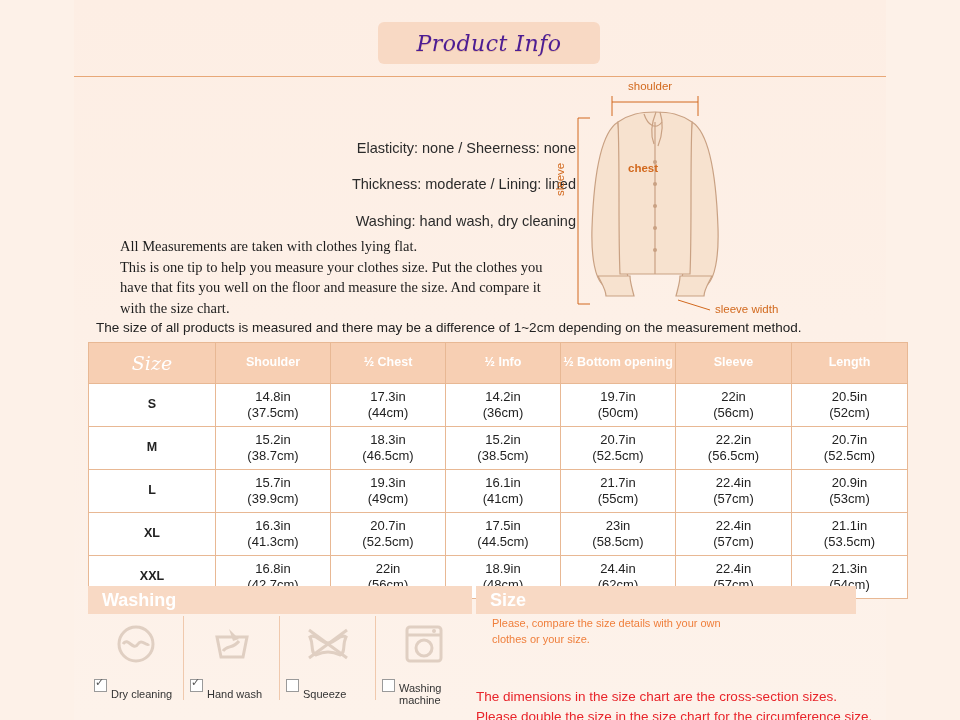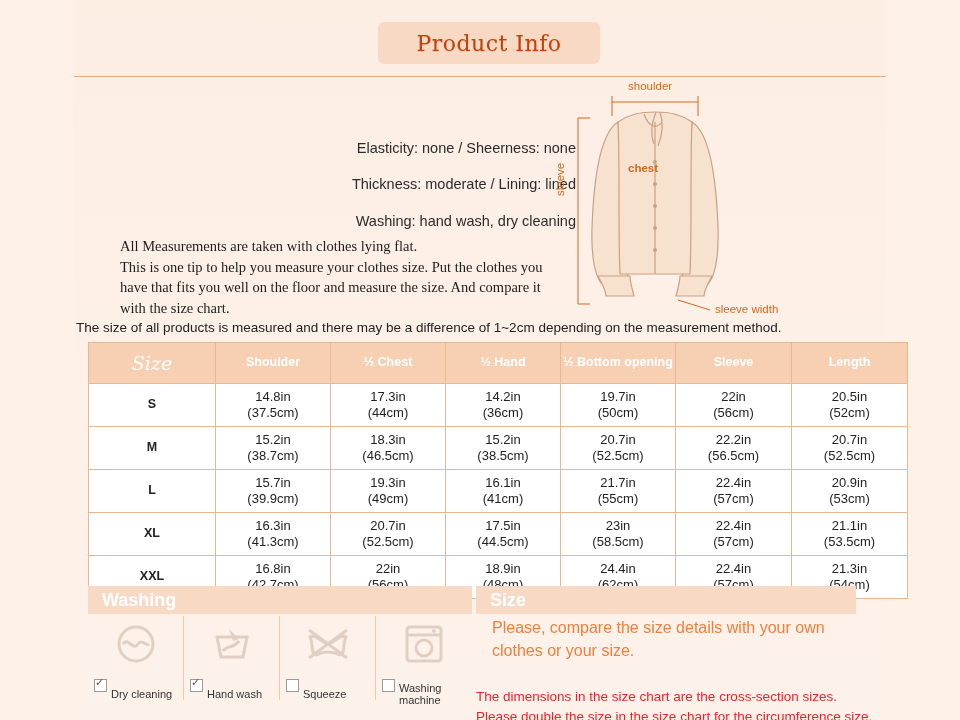--- a/index.html
+++ b/index.html
@@ -40,22 +40,23 @@
     width: 222px;
     height: 42px;
     background: #f8d9c4;
     border-radius: 6px;
     display: flex;
     align-items: center;
     justify-content: center;
   }
   .title-text {
     font-family: "DejaVu Serif", serif;
+    font-style: italic;
     font-size: 22px;
-    color: #c2410c;
+    color: #4c1d95;
     letter-spacing: 0.5px;
     text-shadow: 0 1px 0 rgba(210,140,100,0.35);
   }
   .title-rule {
     position: absolute;
     left: 74px;
     right: 74px;
     top: 76px;
     height: 1px;
     background: #e8a877;
@@ -80,21 +81,21 @@
     left: 120px;
     top: 236px;
     width: 450px;
     font-family: "Liberation Serif", serif;
     font-size: 14.5px;
     color: #1d1d1d;
     line-height: 1.42;
   }
   .size-note {
     position: absolute;
-    left: 76px;
+    left: 96px;
     top: 320px;
     width: 800px;
     font-size: 13.5px;
     color: #222222;
   }
 
   
   .illus {
     position: absolute;
     left: 560px;
@@ -232,21 +233,21 @@
     color: #333333;
     line-height: 1.08;
     margin-top: 20px;
   }
 
   .size-advice {
     position: absolute;
     left: 478px;
     top: 616px;
     width: 400px;
-    font-size: 16px;
+    font-size: 11px;
     color: #ef7f3c;
     line-height: 1.45;
   }
   .size-advice .indent { padding-left: 14px; display: block; }
   .size-red {
     position: absolute;
     left: 476px;
     top: 687px;
     width: 480px;
     font-size: 13.5px;
@@ -329,21 +330,21 @@
     <div class="illus-label lbl-sleeve-width">sleeve width</div>
   </div>
 
   <div class="table-wrap">
     <table class="size-table">
       <thead>
         <tr>
           <th class="sizecol" style="width:122px">Size</th>
           <th style="width:110px">Shoulder</th>
           <th style="width:110px">½ Chest</th>
-          <th style="width:110px">½ Hand</th>
+          <th style="width:110px">½ Info</th>
           <th style="width:110px">½ Bottom opening</th>
           <th style="width:111px">Sleeve</th>
           <th style="width:111px">Length</th>
         </tr>
       </thead>
       <tbody>
         <tr>
           <td class="rowlabel">S</td>
           <td>
               <span class="cell-in">14.8in</span>

